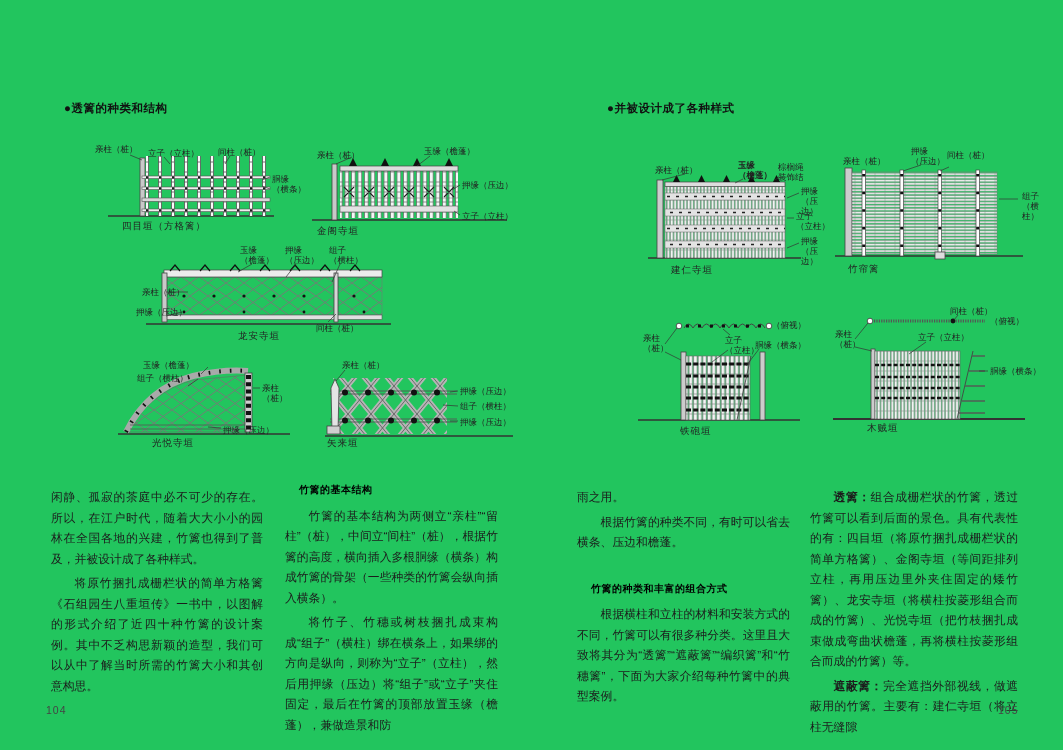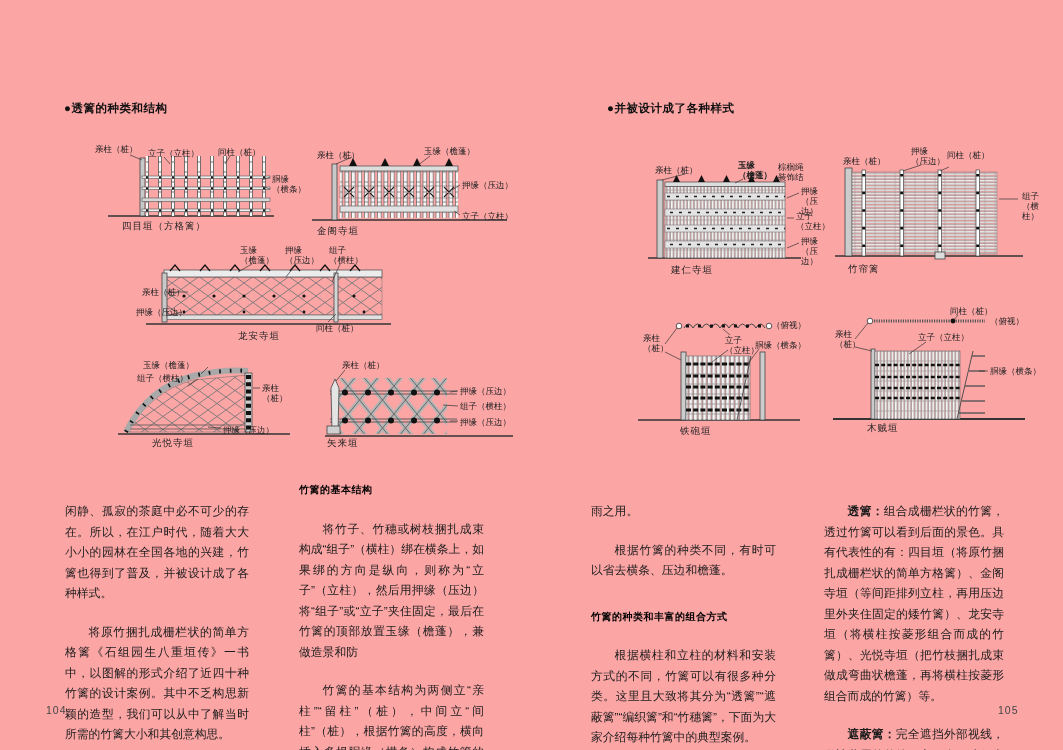--- a/index.html
+++ b/index.html
@@ -1,25 +1,25 @@
 <!DOCTYPE html>
 <html><head>
 <meta charset="utf-8">
 <style>
   html,body{margin:0;padding:0;background:#fff;}
-  .sheet{position:relative;width:1063px;height:750px;background:#fca5a5;overflow:hidden;
+  .sheet{position:relative;width:1063px;height:750px;background:#22c55e;overflow:hidden;
          font-family:"Liberation Sans",sans-serif;color:#1a1a1a;}
   .sec-title{position:absolute;font-size:11.5px;font-weight:bold;letter-spacing:.5px;color:#111;}
   .diag{position:absolute;}
   .diag svg{position:absolute;left:0;top:0;}
   .lbl{position:absolute;font-size:8.5px;line-height:1.2;white-space:pre-line;color:#222;letter-spacing:0;}
   .lbl.b{font-weight:bold;}
   .cap{position:absolute;font-size:9.5px;color:#222;letter-spacing:1px;}
   .col{position:absolute;font-size:11.8px;line-height:20.5px;text-align:justify;color:#1c1c1c;}
-  .col p{margin:18px;text-indent:2em;}
+  .col p{margin:4px;text-indent:2em;}
   .col p.noind{text-indent:0;}
   .col .h2{font-size:10px;font-weight:bold;margin:0 0 5px 18px;letter-spacing:.5px;color:#000;}
   .col .h2.mt{margin-top:26px;}
   .pagenum{position:absolute;font-size:10.5px;color:#444;letter-spacing:1px;}
 </style>
 </head>
 <body>
 
 <svg width="0" height="0" style="position:absolute" aria-hidden="true">
 <defs>
@@ -226,22 +226,22 @@
     <span class="lbl" style="left:135px;top:59px">押缘（压边）</span>
     <figcaption class="cap" style="left:2px;top:79px">矢来垣</figcaption>
   </figure>
 
   <div class="col" style="left:47px;top:483px;width:220px">
     <p class="noind">闲静、孤寂的茶庭中必不可少的存在。所以，在江户时代，随着大大小小的园林在全国各地的兴建，竹篱也得到了普及，并被设计成了各种样式。</p>
     <p>将原竹捆扎成栅栏状的简单方格篱《石组园生八重垣传》一书中，以图解的形式介绍了近四十种竹篱的设计案例。其中不乏构思新颖的造型，我们可以从中了解当时所需的竹篱大小和其创意构思。</p>
   </div>
   <div class="col" style="left:281px;top:480px;width:221px">
     <div class="h2">竹篱的基本结构</div>
+    <p>竹篱的基本结构为两侧立“亲柱”“留柱”（桩），中间立“间柱”（桩），根据竹篱的高度，横向插入多根胴缘（横条）构成竹篱的骨架（一些种类的竹篱会纵向插入横条）。</p>
     <p>将竹子、竹穗或树枝捆扎成束构成“组子”（横柱）绑在横条上，如果绑的方向是纵向，则称为“立子”（立柱），然后用押缘（压边）将“组子”或“立子”夹住固定，最后在竹篱的顶部放置玉缘（檐蓬），兼做造景和防</p>
-    <p>竹篱的基本结构为两侧立“亲柱”“留柱”（桩），中间立“间柱”（桩），根据竹篱的高度，横向插入多根胴缘（横条）构成竹篱的骨架（一些种类的竹篱会纵向插入横条）。</p>
   </div>
   <div class="pagenum" style="left:46px;top:704px">104</div>
 
   <div class="sec-title" style="left:607px;top:101px">●并被设计成了各种样式</div>
 
   <figure class="diag" style="left:603px;top:144px;width:190px;height:118px">
     <svg width="190" height="118">
       <line x1="5" y1="98" x2="158" y2="98" stroke="#333" stroke-width="1.4"></line>
       <rect x="14" y="20" width="6" height="78" fill="#cccccc" stroke="#444" stroke-width="0.8"></rect>
       <rect x="22" y="26" width="120" height="72" fill="url(#vs3)" stroke="#666" stroke-width="0.6"></rect>

